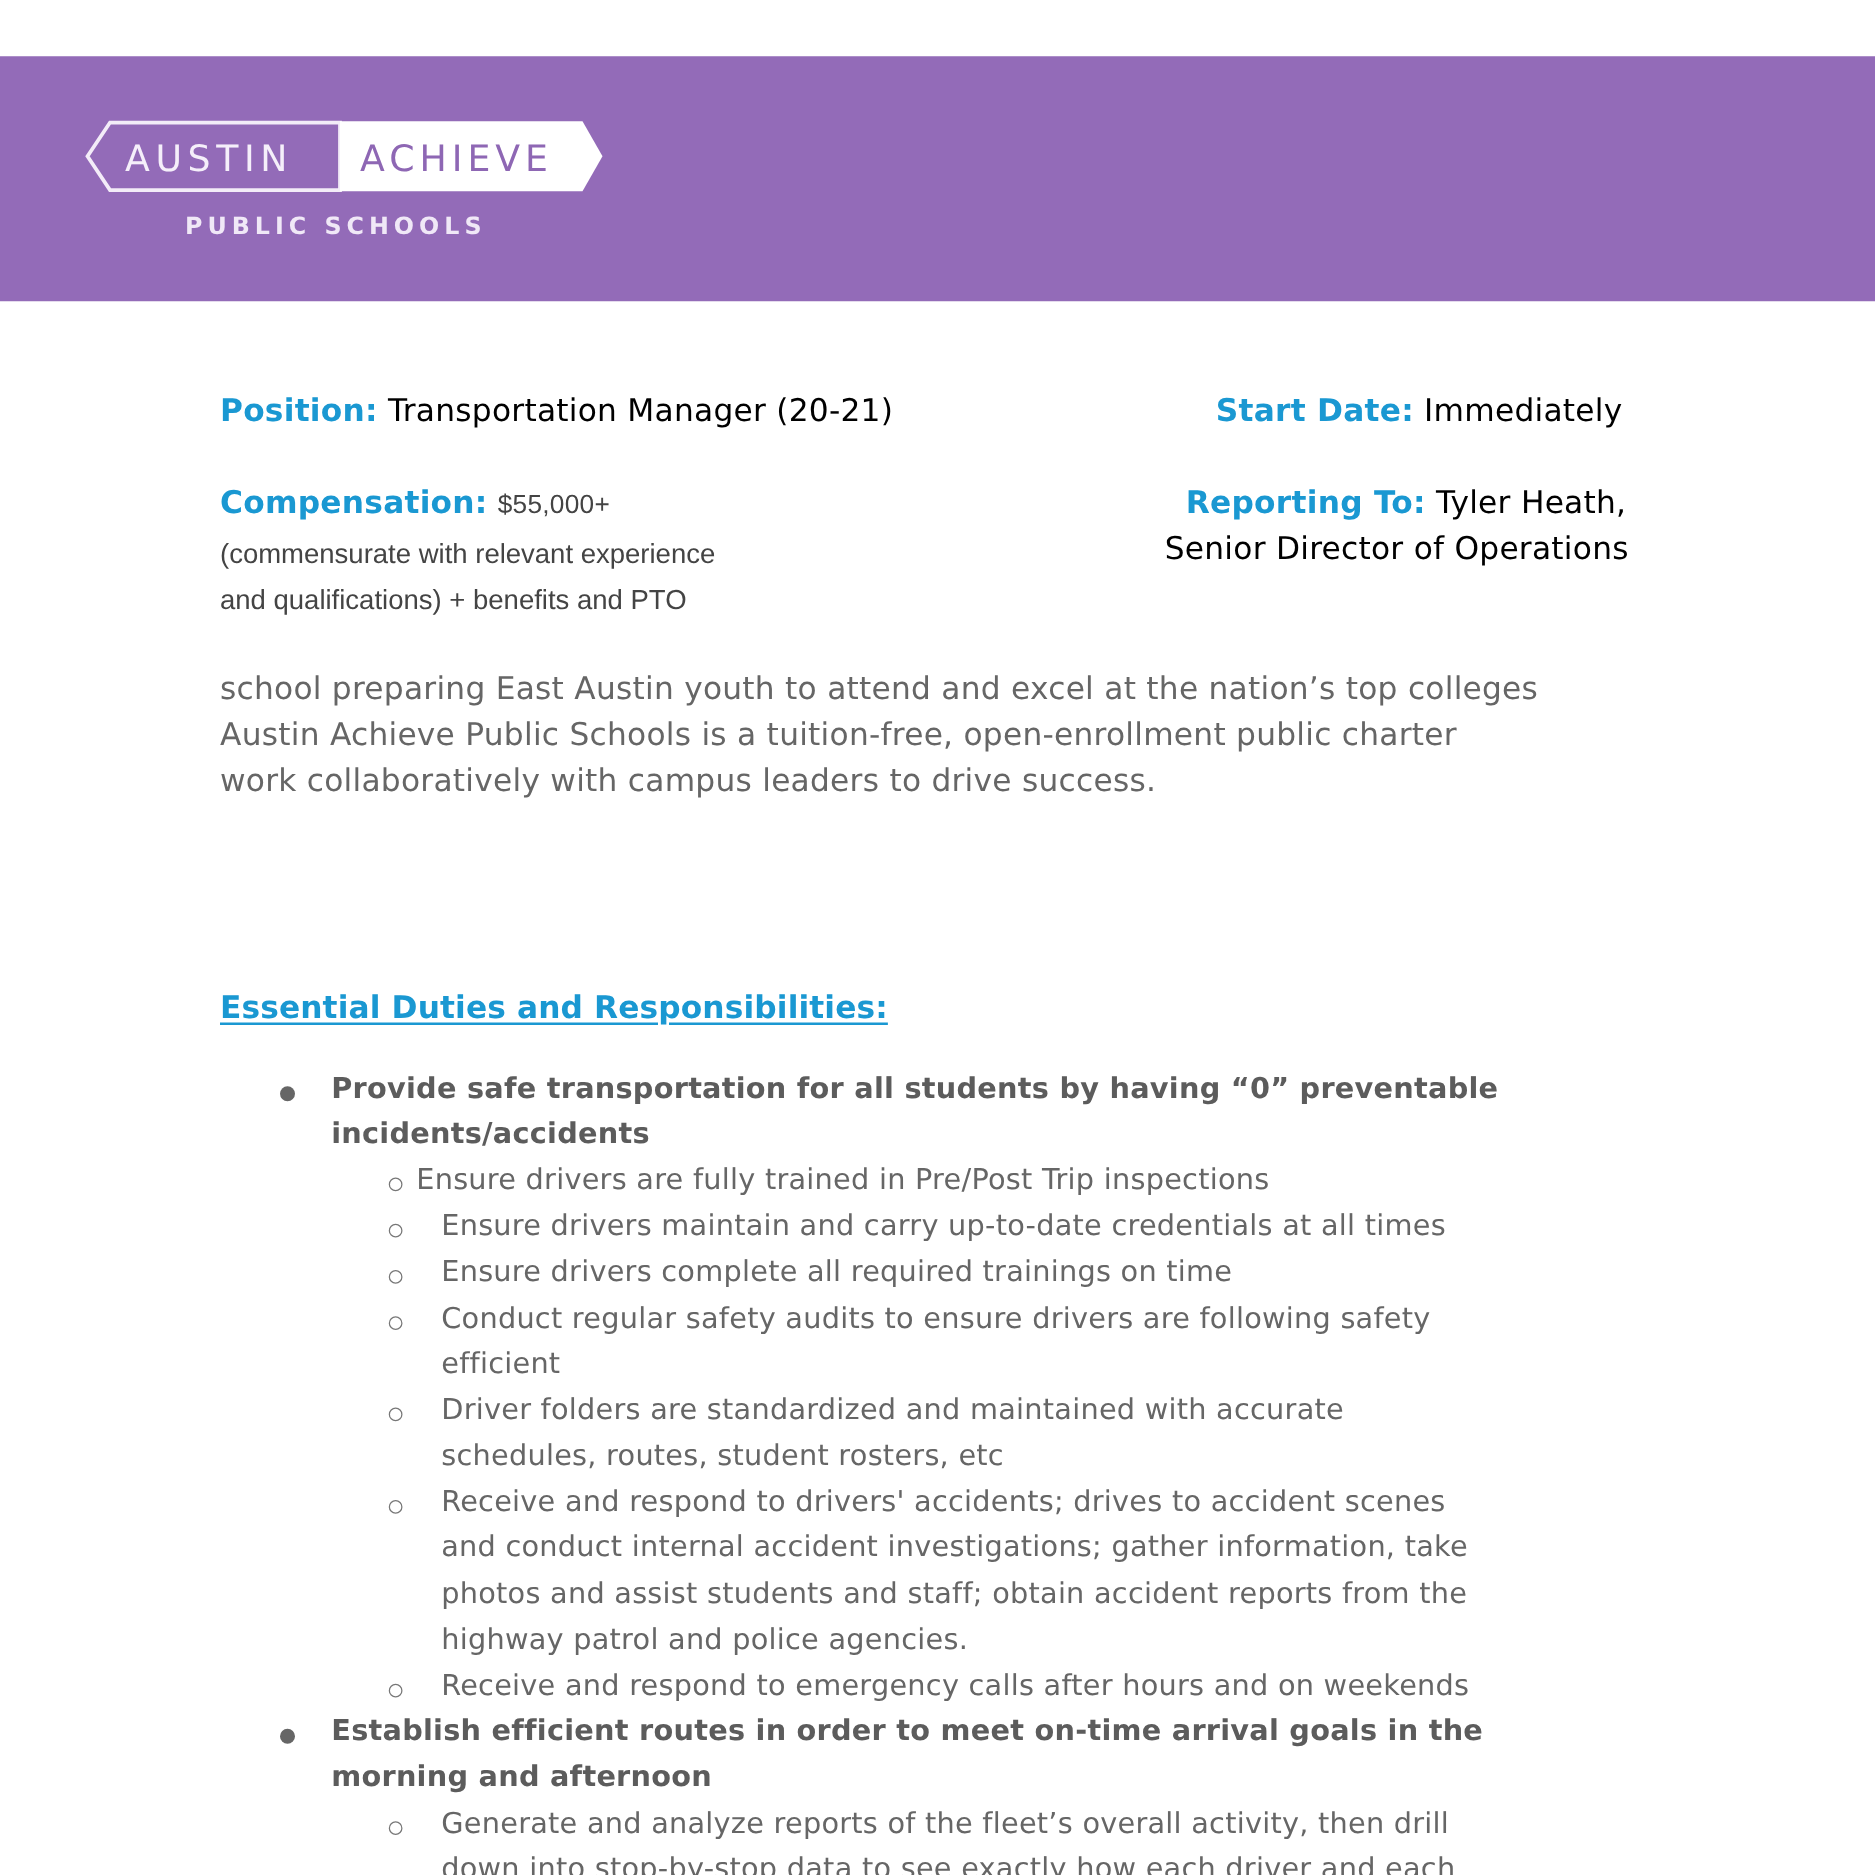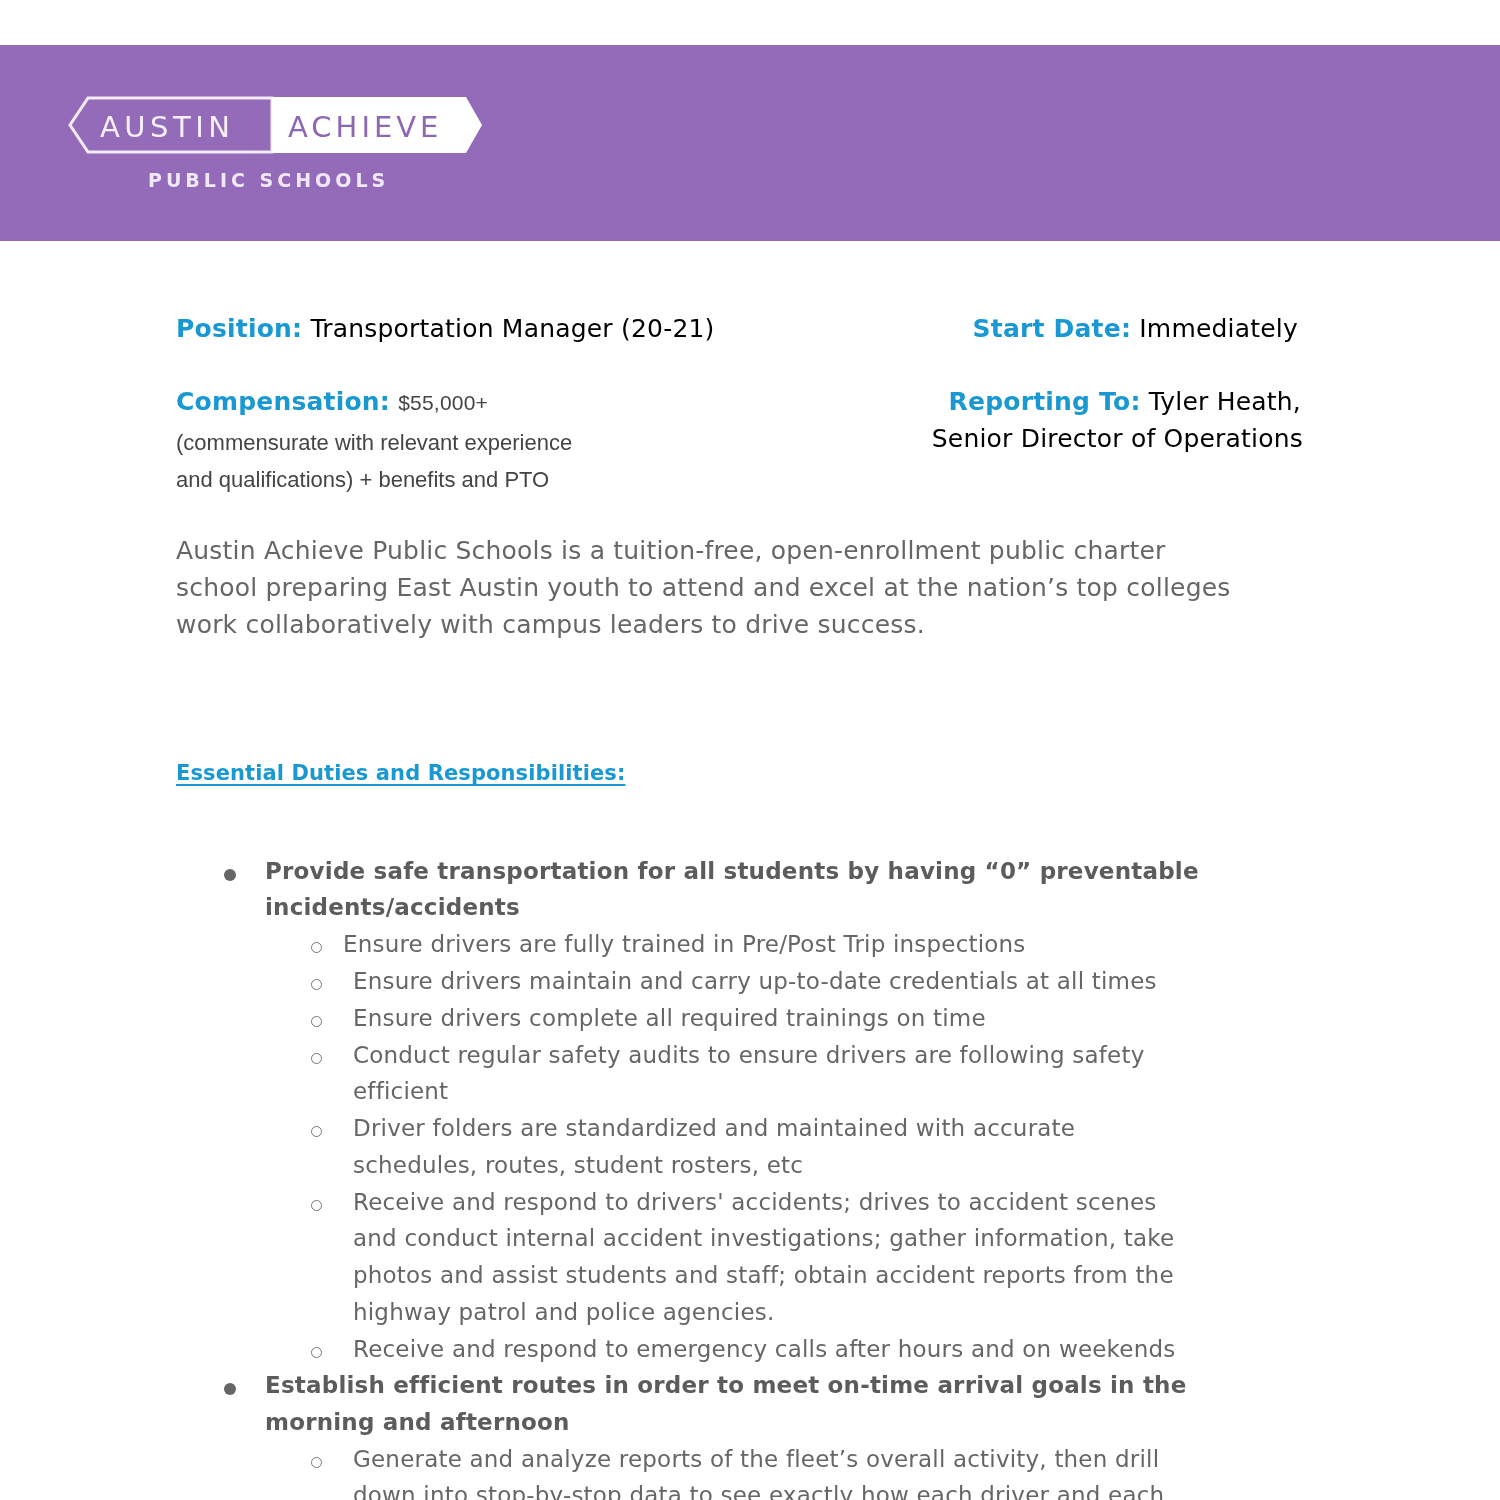--- a/index.html
+++ b/index.html
@@ -20,22 +20,22 @@
   .f26 { font-size: 25px; letter-spacing: 0.2px; }
   .small { font-size: 22px; color: #444; font-family: "Liberation Sans", sans-serif; }
 
   .para {
     position: absolute; left: 176px; top: 533px; width: 1160px;
     font-size: 25px; line-height: 36.8px; color: #666666; letter-spacing: 0.2px;
   }
   .para span { display: block; white-space: nowrap; }
 
   .heading {
-    position: absolute; left: 176px; top: 761px;
-    font-size: 21px; font-weight: bold; color: #1a98d2; text-decoration: underline;
+    position: absolute; left: 176px; top: 791px;
+    font-size: 25px; font-weight: bold; color: #1a98d2; text-decoration: underline;
     text-underline-offset: 4px; letter-spacing: 0.1px; white-space: nowrap;
   }
 
   .line { position: absolute; white-space: nowrap; font-size: 23px; letter-spacing: 0.2px; }
   .bold { font-weight: bold; color: #5c5c5c; }
   .reg { color: #666666; }
 
   .bullet {
     position: absolute; width: 12px; height: 12px; border-radius: 50%; background: #666;
   }
@@ -76,33 +76,33 @@
 <div class="abs small" style="left:176px; top:430px;">(commensurate with relevant experience</div>
 <div class="abs small" style="left:176px; top:467px;">and qualifications) + benefits and PTO</div>
 
 <div class="abs f26" style="right:199px; top:387px;">
   <span class="label">Reporting To:</span>
   <span class="val">Tyler Heath,</span>
 </div>
 <div class="abs f26 val" style="right:197px; top:424px;">Senior Director of Operations</div>
 
 <div class="para">
+  <span>school preparing East Austin youth to attend and excel at the nation’s top colleges</span>
   <span>Austin Achieve Public Schools is a tuition-free, open-enrollment public charter</span>
-  <span>school preparing East Austin youth to attend and excel at the nation’s top colleges</span>
   <span>work collaboratively with campus leaders to drive success.</span>
 </div>
 
 <div class="heading">Essential Duties and Responsibilities:</div>
 
 <div class="bullet" style="left:224px; top:869px;"></div>
 <div class="line bold" style="left:265px; top:858px;">Provide safe transportation for all students by having “0” preventable</div>
 <div class="line bold" style="left:265px; top:894px;">incidents/accidents</div>
 
 <div class="circle" style="left:311px; top:942px;"></div>
-<div class="line reg" style="left:343px; top:931px;">Ensure drivers are fully trained in Pre/Post Trip inspections</div>
+<div class="line reg" style="left:333px; top:931px;">Ensure drivers are fully trained in Pre/Post Trip inspections</div>
 
 <div class="circle" style="left:311px; top:979px;"></div>
 <div class="line reg" style="left:353px; top:968px;">Ensure drivers maintain and carry up-to-date credentials at all times</div>
 
 <div class="circle" style="left:311px; top:1016px;"></div>
 <div class="line reg" style="left:353px; top:1005px;">Ensure drivers complete all required trainings on time</div>
 
 <div class="circle" style="left:311px; top:1053px;"></div>
 <div class="line reg" style="left:353px; top:1042px;">Conduct regular safety audits to ensure drivers are following safety</div>
 <div class="line reg" style="left:353px; top:1078px;">efficient</div>

